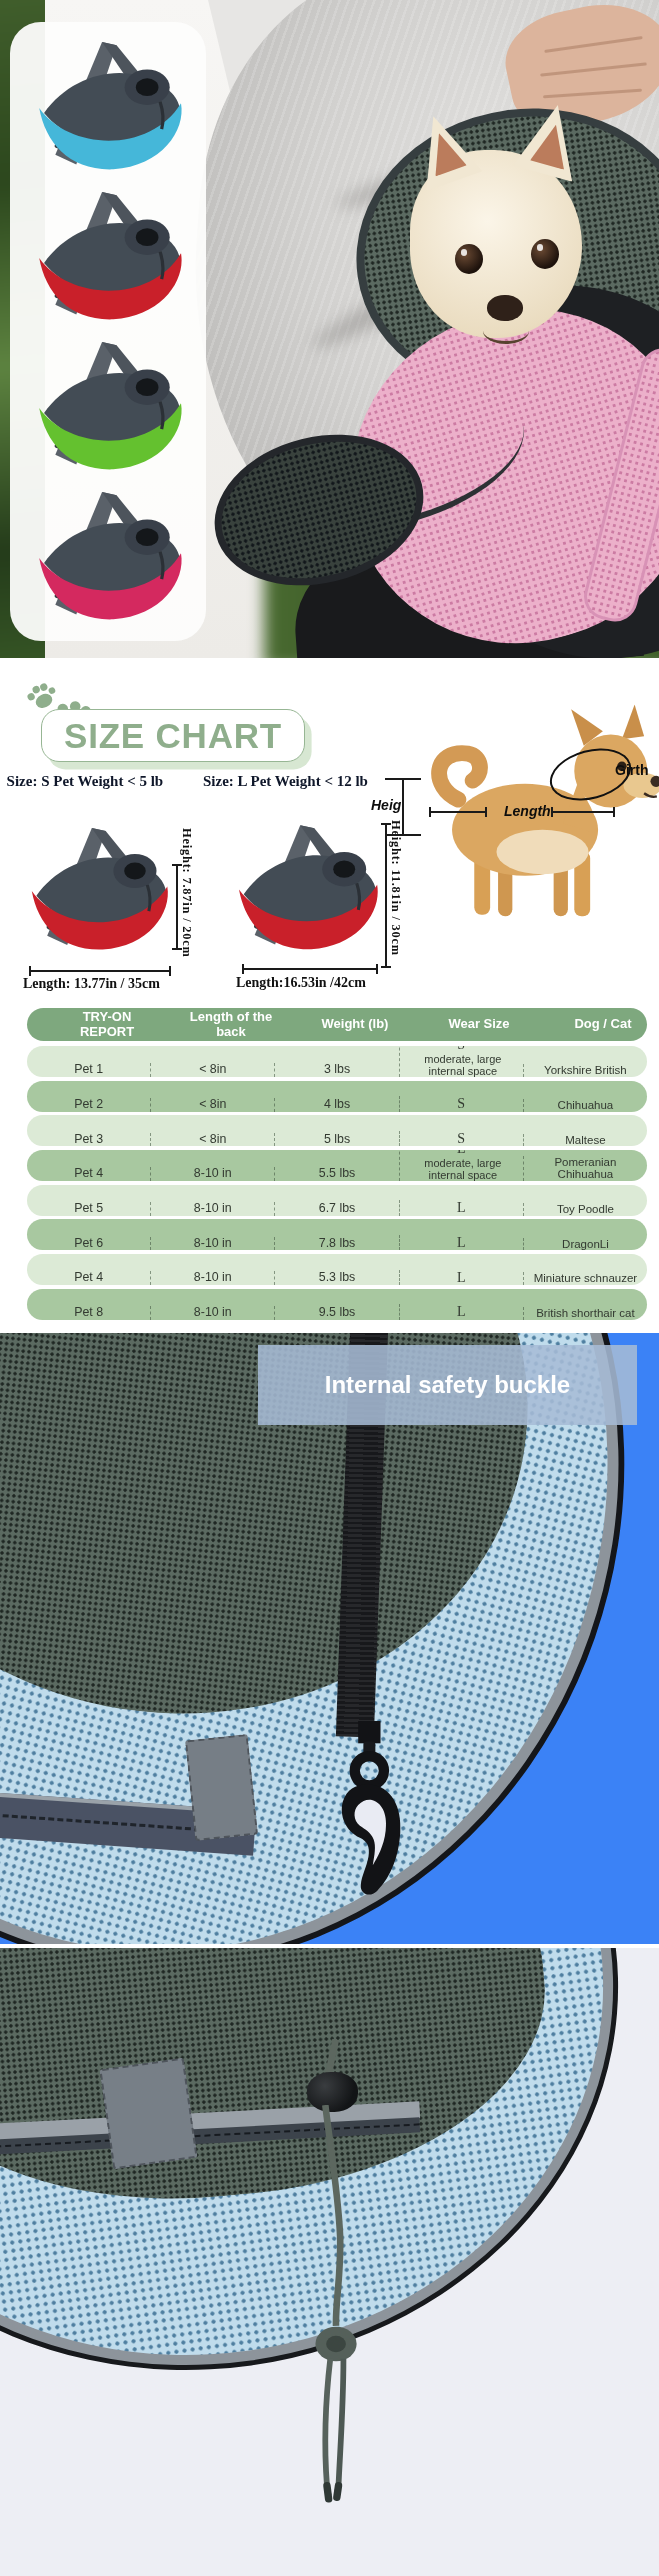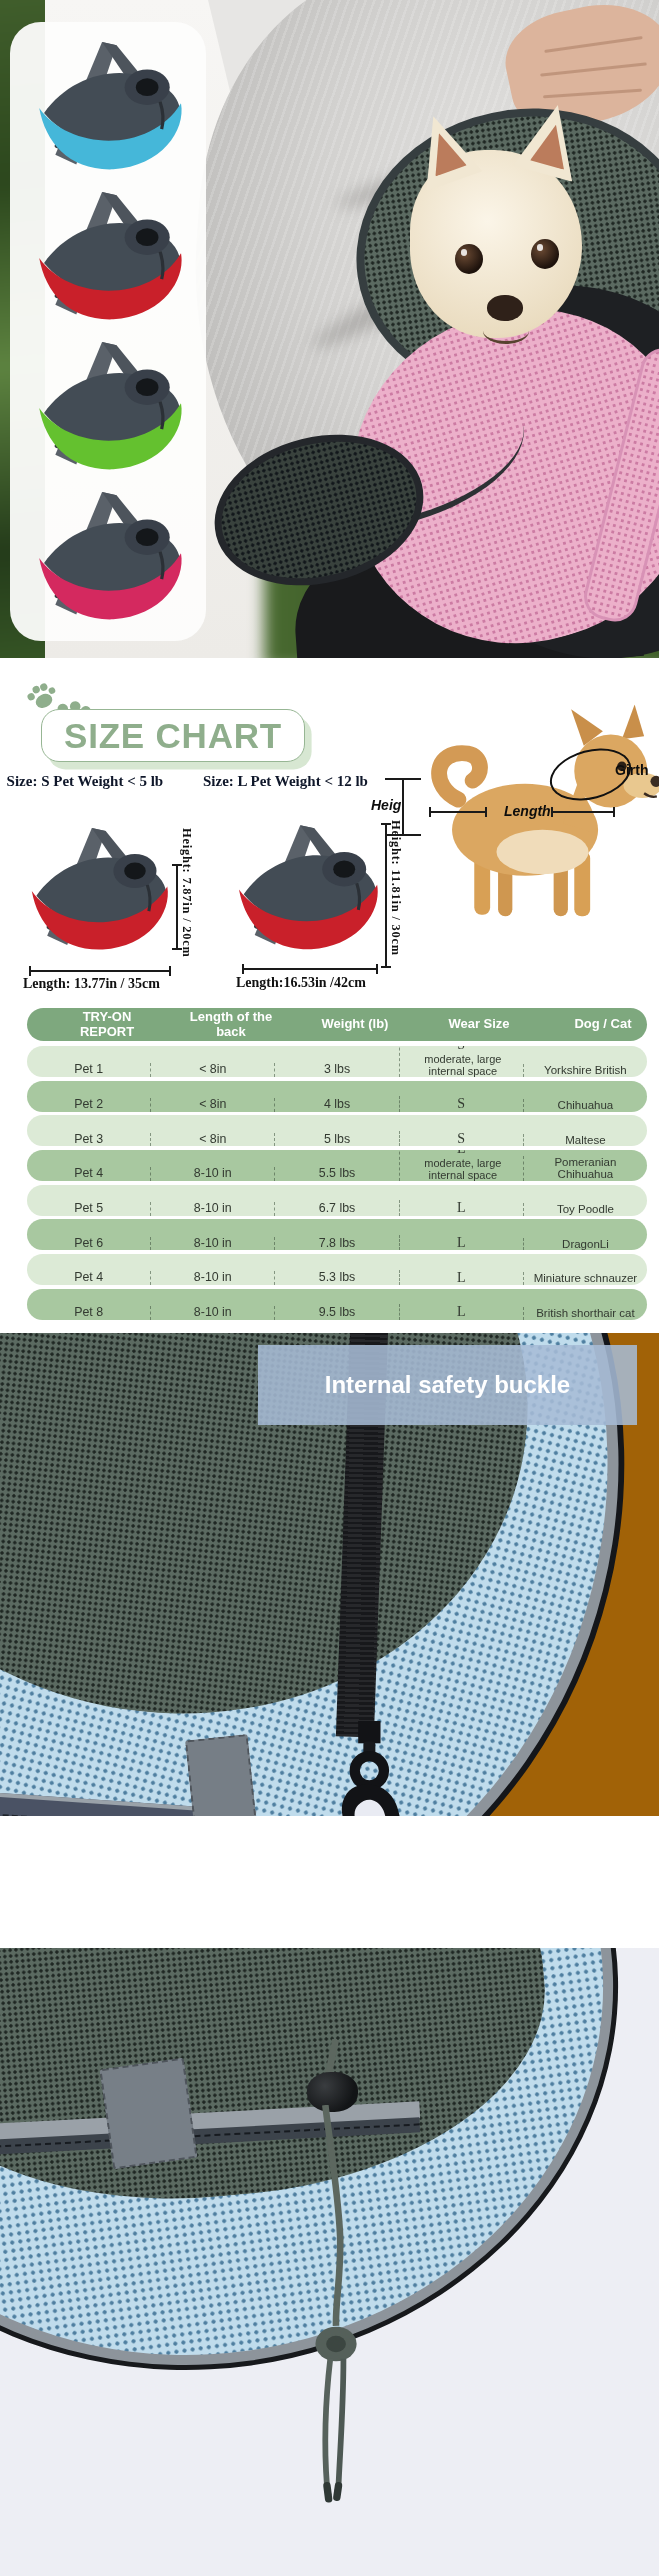--- a/index.html
+++ b/index.html
@@ -111,21 +111,21 @@
   .trow:nth-of-type(even){background:#a8c8a0;}
   .tcell{flex:1;display:flex;flex-wrap:wrap;align-content:center;align-items:center;justify-content:center;text-align:center;
     font-size:12.4px;color:#333a31;line-height:1.1;padding:0 3.3px;box-sizing:border-box;}
   .tcell + .tcell{border-left:1.6px dashed rgba(60,80,60,.55);}
   .wsize{font-family:"Liberation Serif",serif;font-size:14px;}
   .wnote{font-size:11px;margin-left:3.3px;}
   .wnote:empty{display:none;}
   .breed{font-size:11.5px;}
 
   
-  #photoA{left:0;top:1333px;width:660px;height:483px;background:#a16207;overflow:hidden;}
+  #photoA{left:0;top:1333px;width:660px;height:611px;background:#3b82f6;overflow:hidden;}
   .pa-bag{left:-264px;top:-330px;width:858px;height:940px;border-radius:50%;transform:rotate(14deg);
     border:11.5px solid #8d949b;box-shadow:0 0 0 5.8px #14161a;}
   .pa-dark{left:-181px;top:-247px;width:709px;height:627px;border-radius:50%;transform:rotate(6deg);}
   .pa-zipband{left:-25px;top:468px;width:280px;height:45px;background:#4a5264;transform:rotate(4deg);}
   .pa-zipband::before{content:"";position:absolute;left:0;top:0;width:100%;height:4.1px;background:#9aa2a9;}
   .pa-zipband::after{content:"";position:absolute;left:0;top:21.4px;width:100%;height:0;border-top:3.3px dashed #1f242b;}
   .pa-tab{left:190px;top:404px;width:59px;height:97px;background:#767e86;border:2.5px dashed rgba(40,45,50,.5);
     transform:rotate(-6deg);border-radius:3.3px;}
   .pa-strap{left:343px;top:-5px;width:38px;height:409px;background:#17181b;transform:rotate(2deg);
     background-image:repeating-linear-gradient(0deg,rgba(255,255,255,.07) 0 2.5px,transparent 2.5px 5px);}

